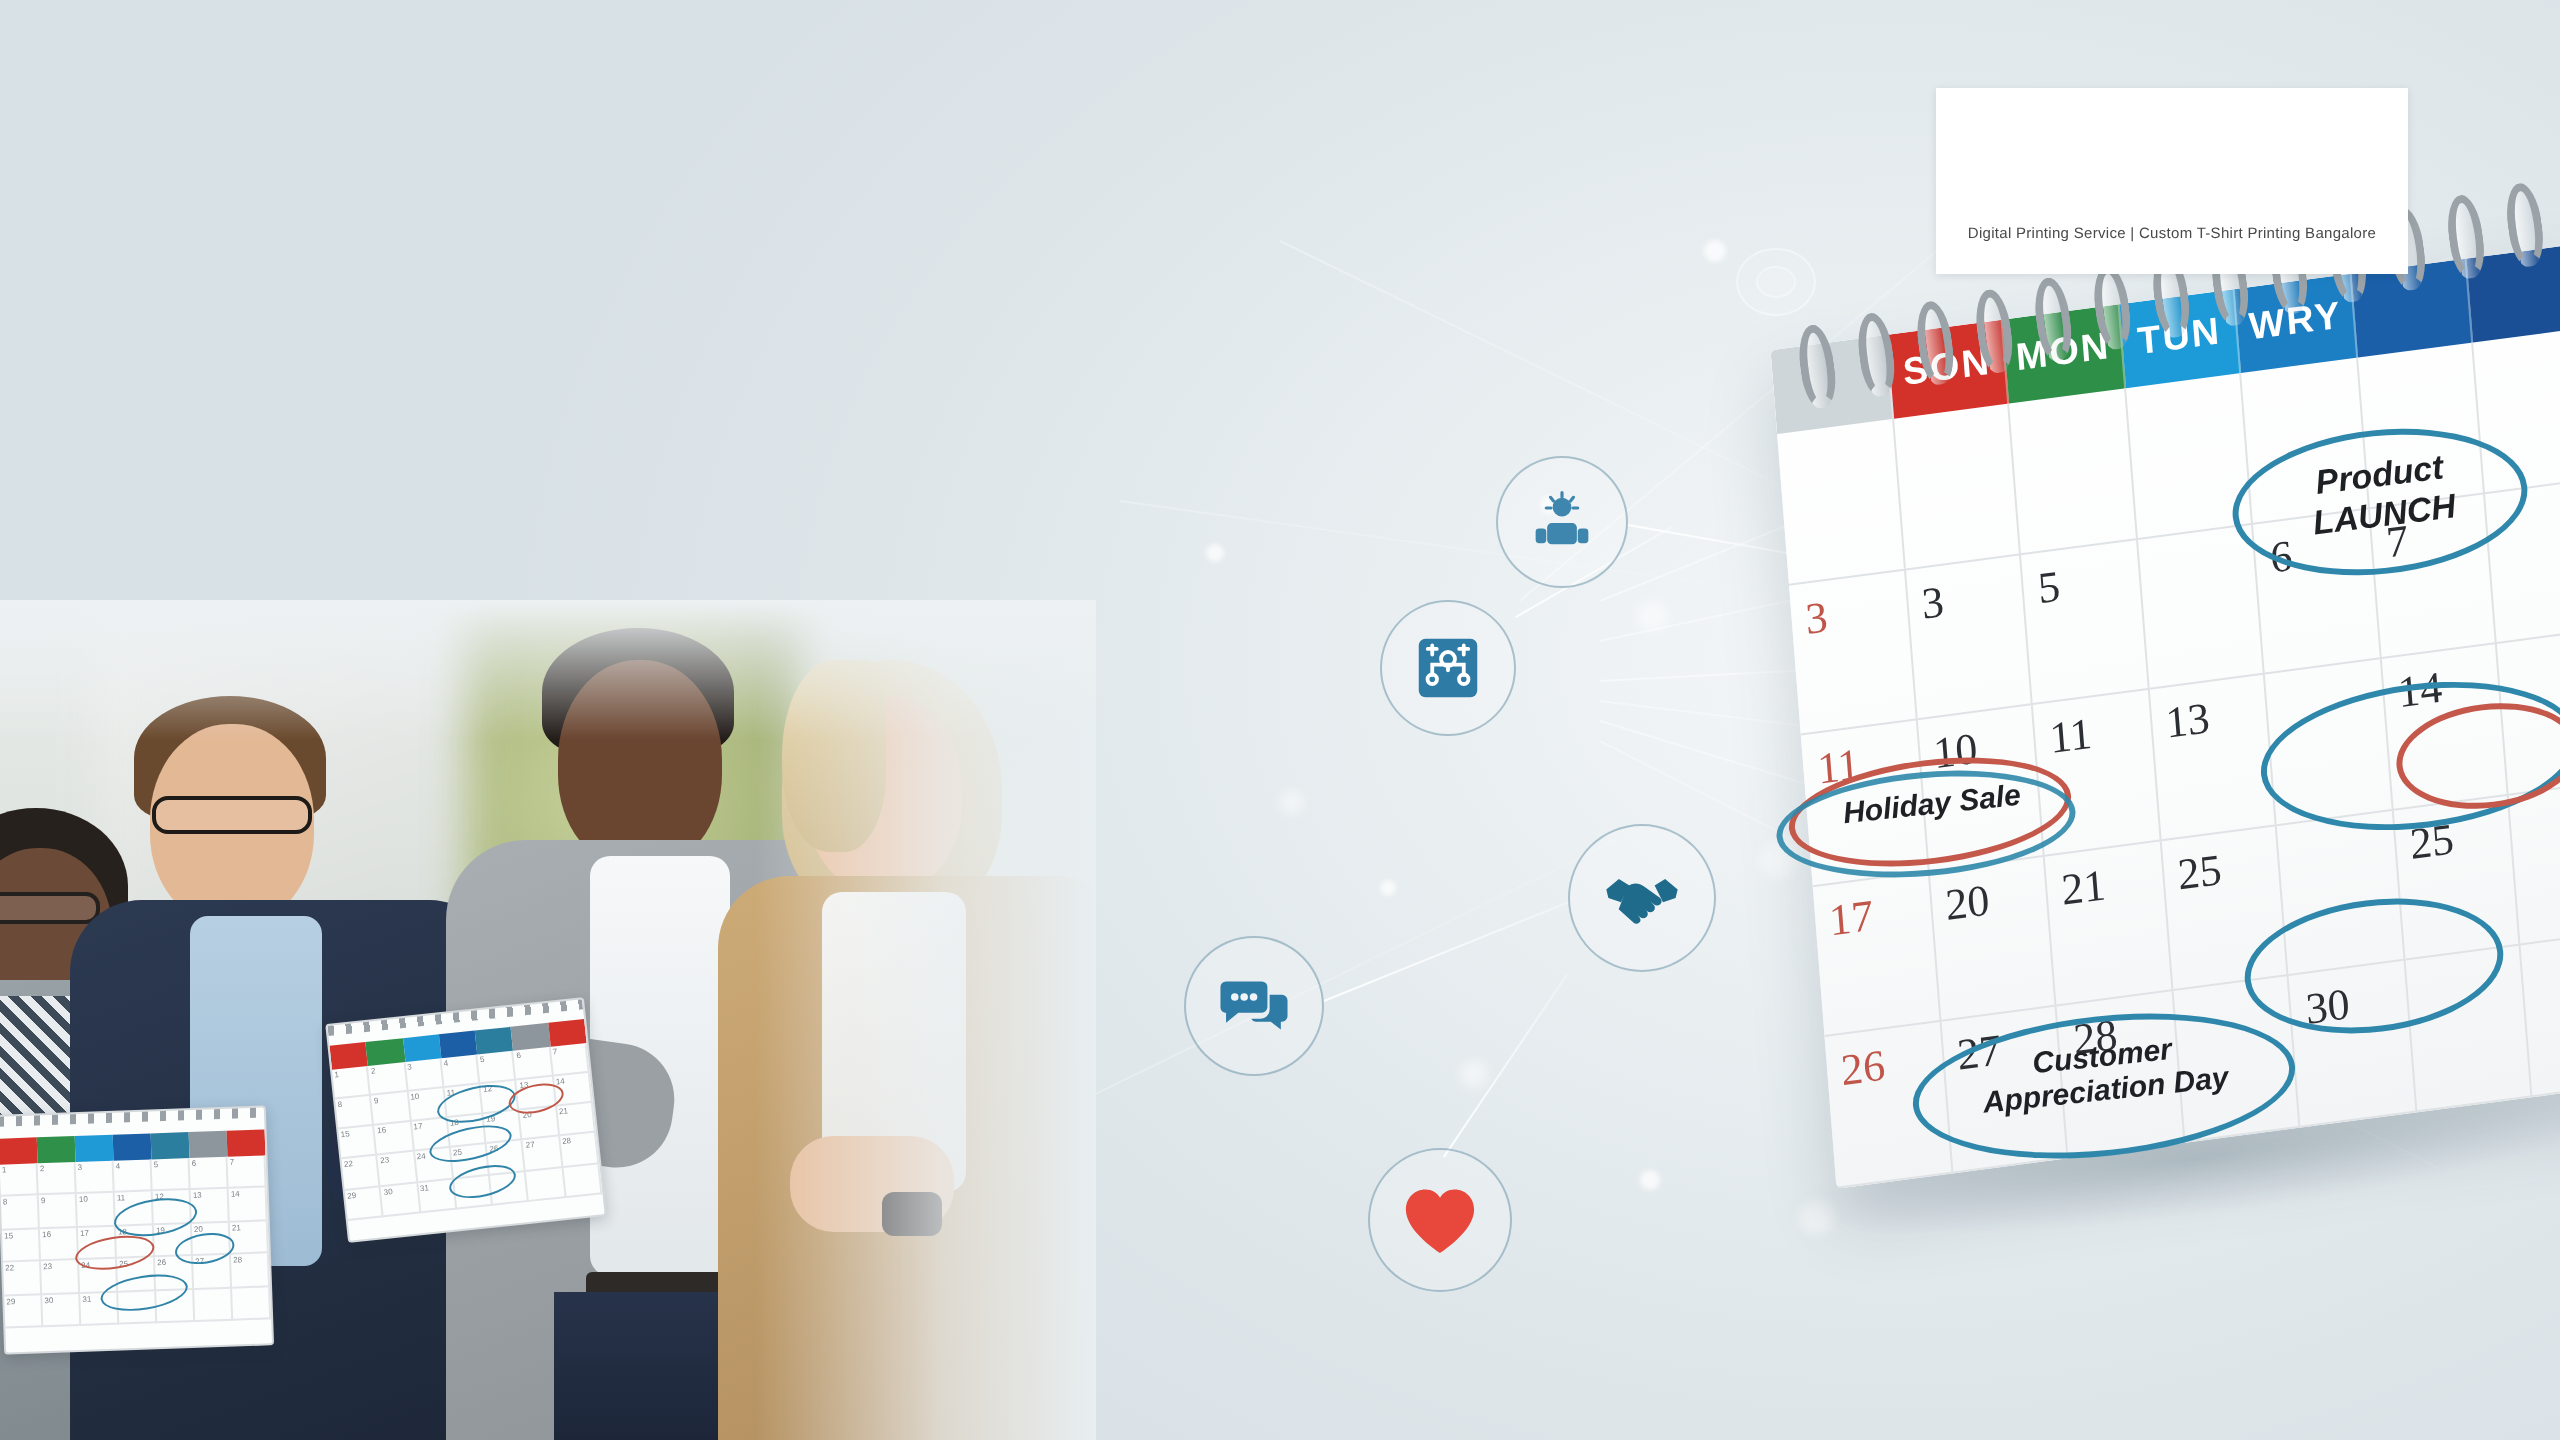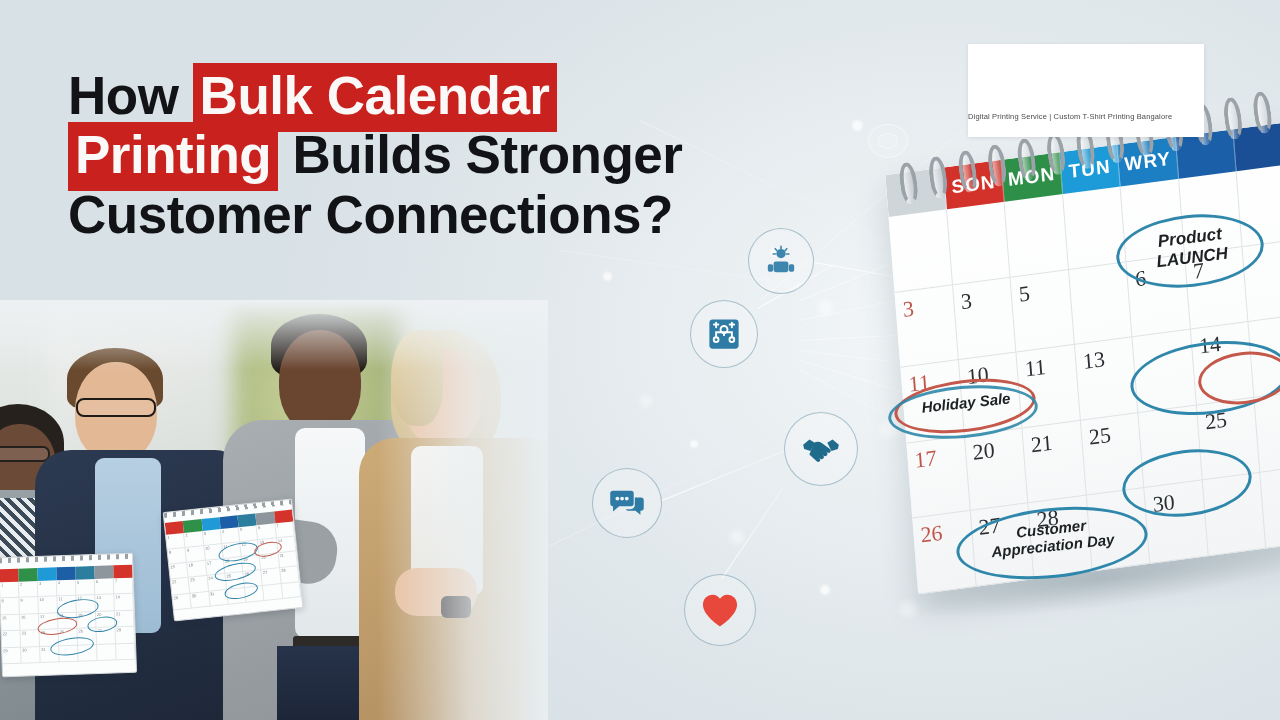--- a/index.html
+++ b/index.html
@@ -242,21 +242,21 @@
     color:#D9342B; font-family:"Liberation Sans", sans-serif;
   }
   .logo .word span.k { color:#D9342B; }
   .logo .prints {
     position:absolute; right:14px; top:10px;
     font-size:17px; color:#3b3b3b; font-style:italic;
     font-family:"Liberation Serif", serif;
   }
   .logo .tag {
     position:absolute; left:0; right:0; top:68px;
-    font-size:7.5px; color:#4a4a4a;
+    text-align:center; font-size:7.5px; color:#4a4a4a;
     letter-spacing:.15px;
     font-family:"Liberation Sans", sans-serif;
   }
 </style>
 </head>
 <body>
 
 <div class="banner">
 
   <div class="rays">
@@ -439,25 +439,20 @@
         <b></b>
         <b></b>
         <b></b>
     </div>
     <div class="mark" style="left:50px; top:38px; width:40px; height:17px;"></div>
     <div class="mark" style="left:44px; top:58px; width:42px; height:16px;"></div>
     <div class="mark red" style="left:86px; top:40px; width:28px; height:14px;"></div>
     <div class="mark" style="left:52px; top:78px; width:34px; height:15px;"></div>
   </div>
 
-  <h1 class="headline">
-    <span class="ln"><span>How </span><span class="hl">Bulk Calendar</span></span>
-    <span class="ln"><span class="hl">Printing</span><span> Builds Stronger</span></span>
-    <span class="ln">Customer Connections?</span>
-  </h1>
 
   <div>
 
     <div class="link" style="left:662px; top:500px; width:132px; transform:rotate(-22deg);"></div>
     <div class="link" style="left:722px; top:578px; width:110px; transform:rotate(-56deg);"></div>
     <div class="link" style="left:758px; top:308px; width:90px; transform:rotate(-30deg);"></div>
     <div class="link" style="left:814px; top:262px; width:150px; transform:rotate(10deg);"></div>
 
     <div class="icon-node" style="left:748px; top:228px; width:66px; height:66px;">
       <svg width="34" height="34" viewBox="0 0 32 32" aria-hidden="true">

